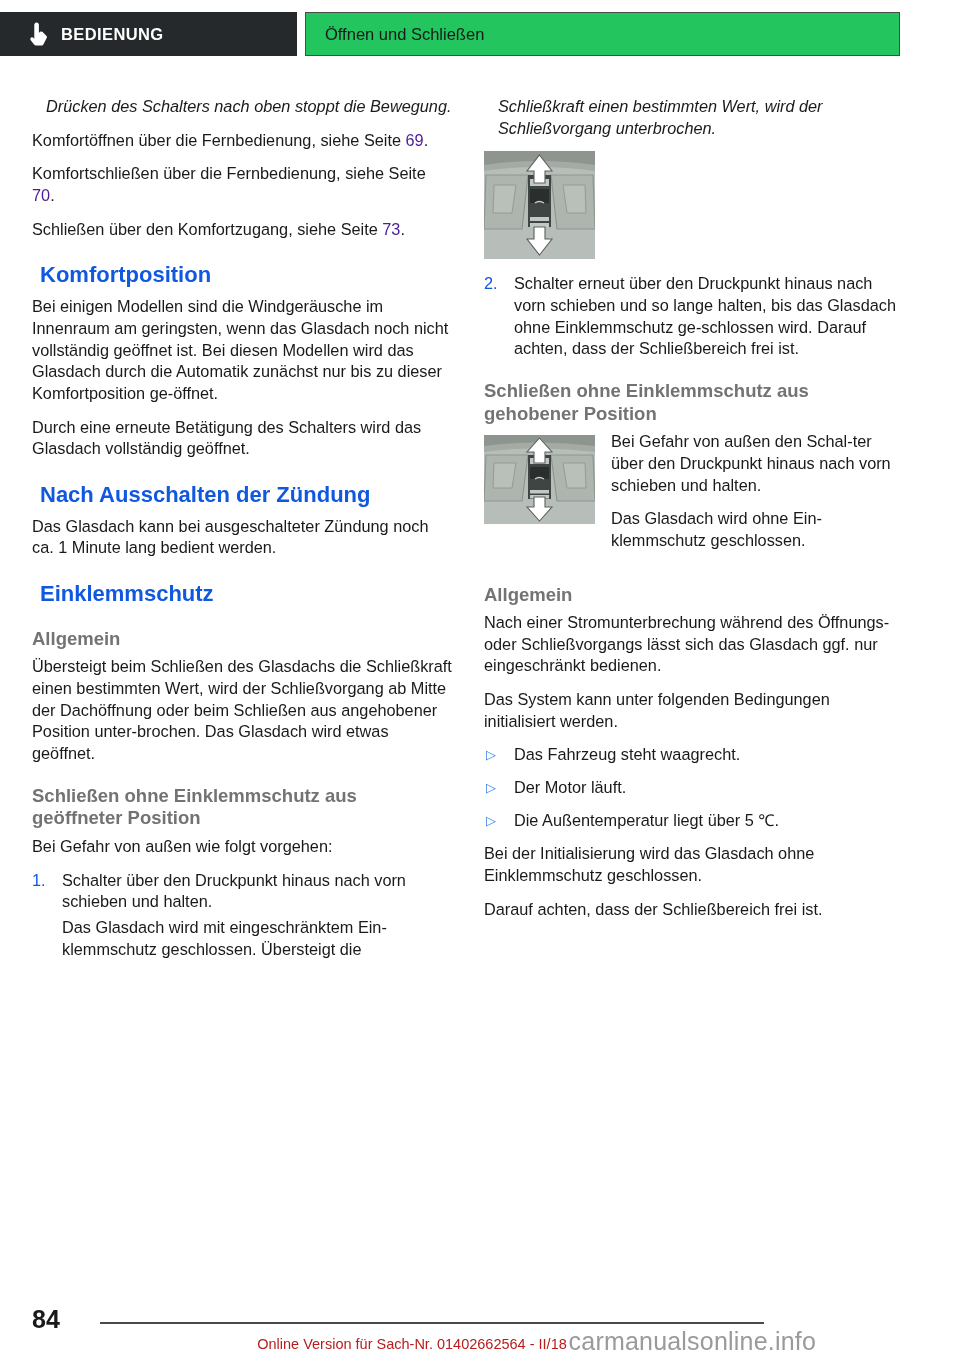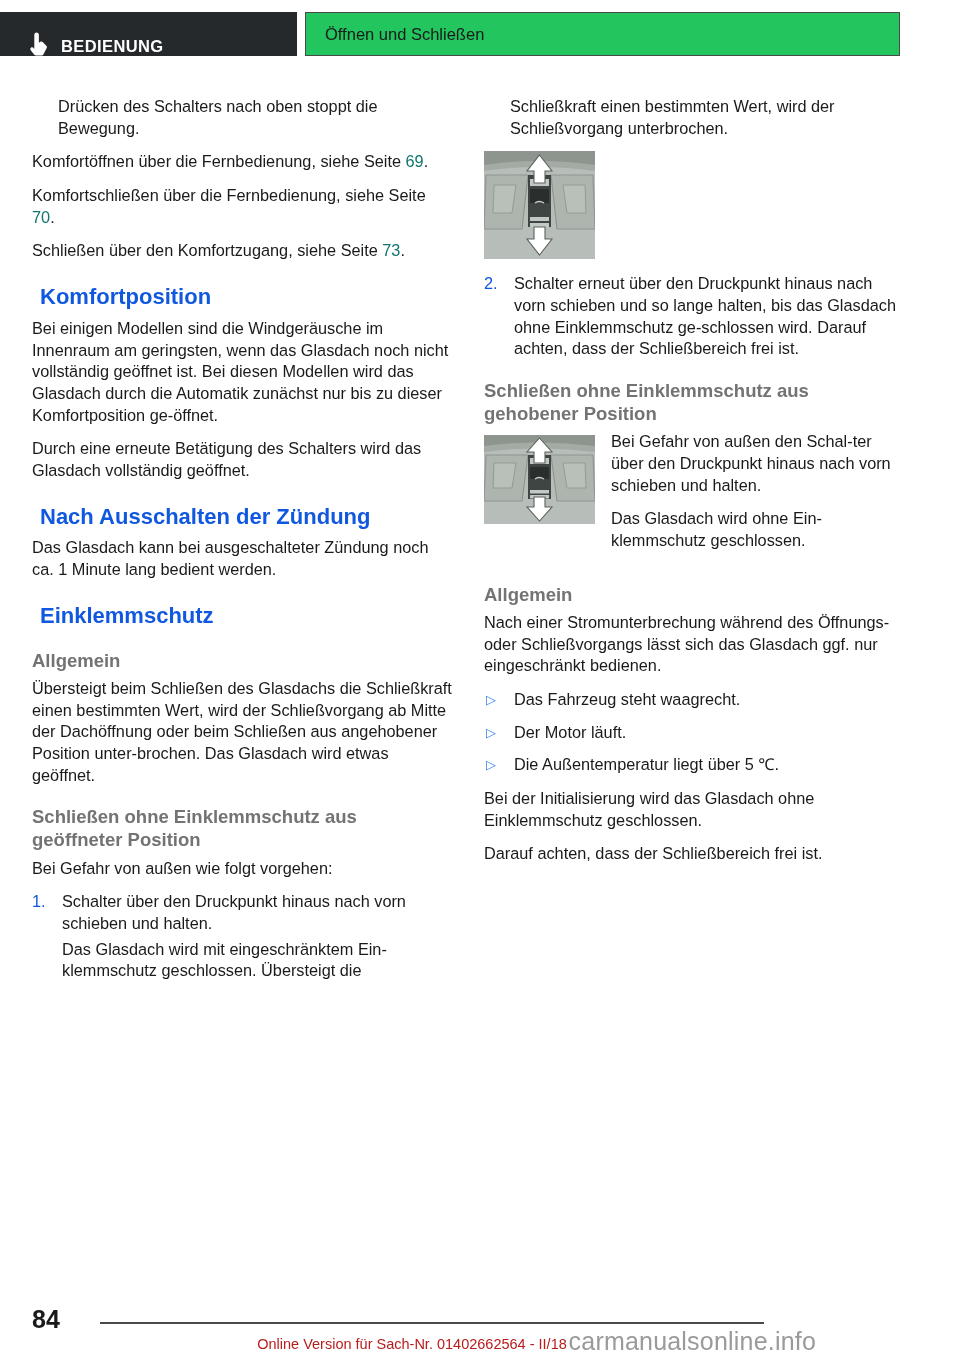--- a/index.html
+++ b/index.html
@@ -25,21 +25,21 @@
     height: 44px;
   }
   .header-tab {
     position: absolute;
     left: 0;
     top: 0;
     width: 297px;
     height: 44px;
     background: #26292b;
     display: flex;
-    align-items: flex-end;
+    align-items: center;
     box-sizing: border-box;
     padding-left: 30px;
   }
   .hand-icon {
     width: 17px;
     height: 24px;
     margin-right: 14px;
     flex: 0 0 auto;
   }
   .header-tab-label {
@@ -75,21 +75,22 @@
   .col-left  { left: 32px; }
   .col-right { left: 484px; }
 
   p, .para {
     margin: 0 0 12px 0;
     font-size: 16.3px;
     line-height: 1.33;
     color: #1a1a1a;
   }
   .indent {
-    margin-left: 26px;
+    margin-left: 14px;
+    font-style: italic;
   }
 
   h2.section {
     margin: 22px 0 7px 8px;
     font-size: 22px;
     line-height: 1.22;
     font-weight: bold;
     color: #1158e0;
   }
 
@@ -137,21 +138,21 @@
   }
   ul.tri > li .tri-mark {
     position: absolute;
     left: 2px;
     top: 2px;
     color: #2f7fe8;
     font-size: 13px;
     line-height: 1.33;
   }
 
-  .pageref { color: #0f766e; }
+  .pageref { color: #4c1d95; }
 
   
   .fig {
     display: block;
     background: #b9bfb9;
     position: relative;
     overflow: hidden;
   }
   .fig-tall {
     width: 111px;
@@ -320,20 +321,21 @@
       </svg>
     </div>
     <div class="float-text">
       <p class="para">Bei Gefahr von außen den Schal-ter über den Druckpunkt hinaus nach vorn schieben und halten.</p>
       <p class="para">Das Glasdach wird ohne Ein-klemmschutz geschlossen.</p>
     </div>
   </div>
 
   <h3 class="subsection">Allgemein</h3>
   <p class="para">Nach einer Stromunterbrechung während des Öffnungs- oder Schließvorgangs lässt sich das Glasdach ggf. nur eingeschränkt bedienen.</p>
+  <p class="para">Das System kann unter folgenden Bedingungen initialisiert werden.</p>
 
   <ul class="tri">
     <li>
       <span class="tri-mark">▷</span>
       <span>Das Fahrzeug steht waagrecht.</span>
     </li>
     <li>
       <span class="tri-mark">▷</span>
       <span>Der Motor läuft.</span>
     </li>

